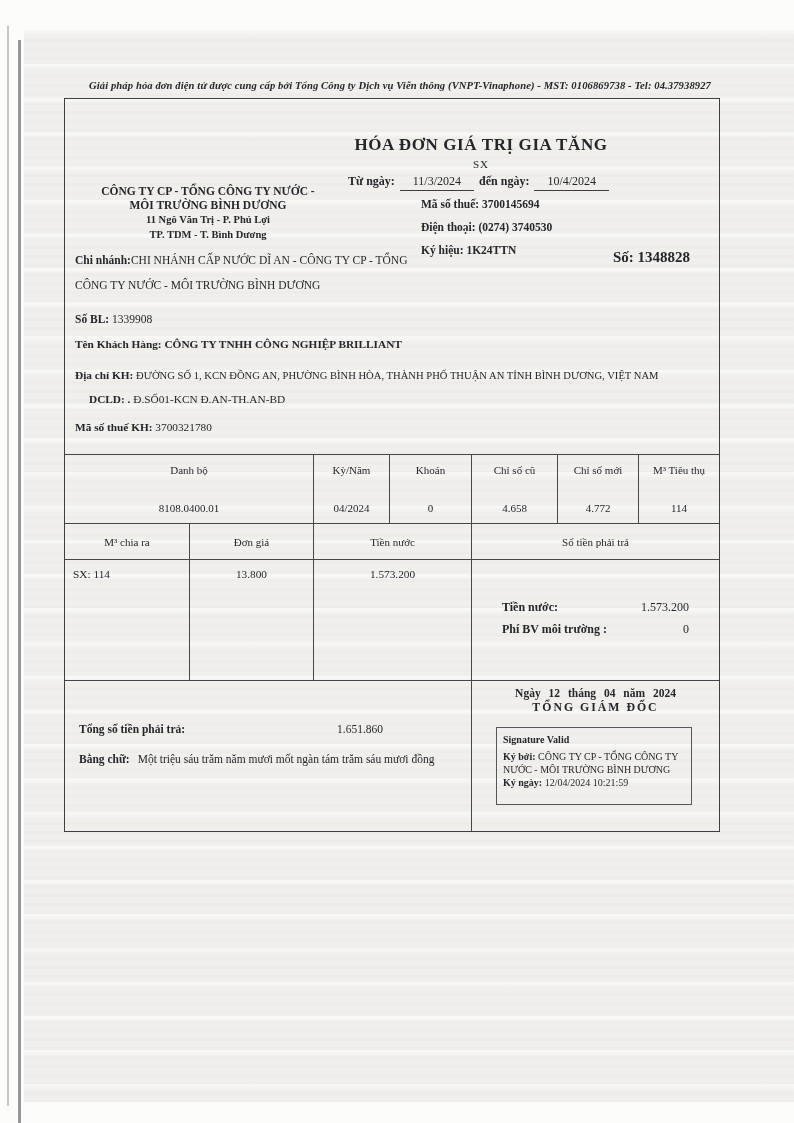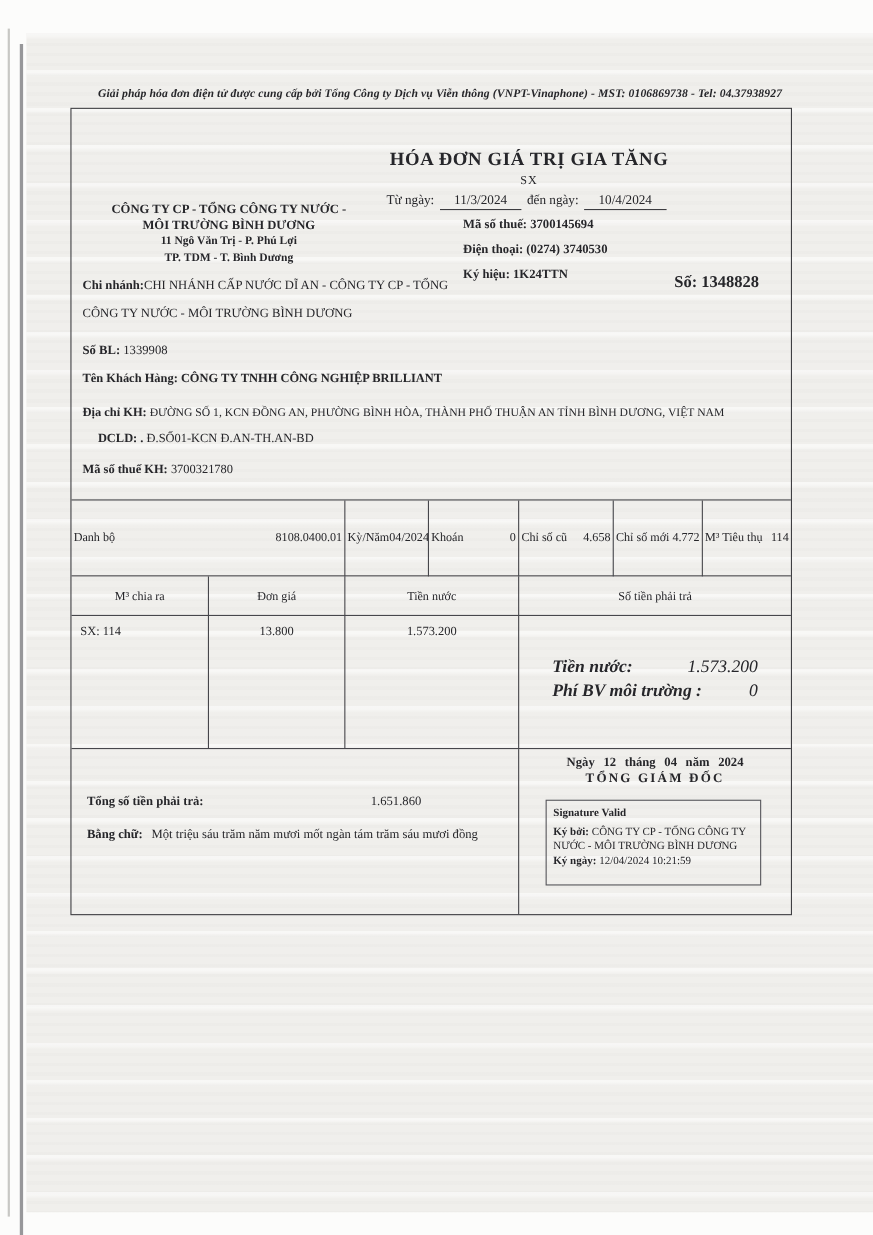--- a/index.html
+++ b/index.html
@@ -38,21 +38,21 @@
     position:absolute;left:64px;top:98px;width:654px;height:732px;
     border:1.6px solid #3f3f43;
     box-sizing:content-box;
   }
 
   
   .title-block{position:absolute;left:221px;top:36px;width:390px;text-align:center;}
   .title{font-size:17px;font-weight:bold;letter-spacing:.6px;}
   .subtitle{font-size:11px;margin-top:3px;letter-spacing:1px;}
   .date-range{font-size:12px;margin-top:4px;}
-  .date-range .lbl{font-weight:normal;}
+  .date-range .lbl{font-weight:bold;}
   .uline{display:inline-block;border-bottom:1.2px solid #3c3c40;padding:0 13px 1px 13px;margin:0 5px;}
 
   .seller-block{position:absolute;left:18px;top:86px;width:250px;text-align:center;}
   .seller-name{font-size:11.5px;font-weight:bold;line-height:13.5px;}
   .seller-addr{font-size:10.5px;font-weight:bold;line-height:13.5px;margin-top:1px;}
 
   .info-right{position:absolute;left:356px;top:99px;width:290px;font-size:11.5px;}
   .info-right .row{margin-bottom:11px;font-weight:bold;}
   .invoice-no{position:absolute;left:548px;top:150px;font-size:15px;font-weight:bold;}
 
@@ -70,21 +70,21 @@
   .line-mstkh{position:absolute;left:10px;top:322px;font-size:11.3px;}
   .line-mstkh .lbl{font-weight:bold;}
 
   
   .tbl1{
     position:absolute;left:0;top:355px;width:654px;height:69px;
     display:grid;grid-template-columns:248px 76px 82px 86px 81px 1fr;
     border-top:1.6px solid var(--ln);
     font-size:11px;
   }
-  .tbl1 .cell{display:flex;flex-direction:row;justify-content:space-between;
+  .tbl1 .cell{display:flex;flex-direction:column;justify-content:space-between;
     align-items:center;padding:9px 2px 10px 2px;box-sizing:border-box;}
   .tbl1 .cell + .cell{border-left:1.6px solid var(--ln);}
 
   .tbl2h{
     position:absolute;left:0;top:424px;width:654px;height:36px;
     display:grid;grid-template-columns:124px 124px 158px 1fr;
     border-top:1.6px solid var(--ln);
     font-size:11px;
     text-align:right;
   }
@@ -94,21 +94,21 @@
   .tbl2b{
     position:absolute;left:0;top:460px;width:654px;height:122px;
     display:grid;grid-template-columns:124px 124px 158px 1fr;
     border-top:1.6px solid var(--ln);border-bottom:1.6px solid var(--ln);
     font-size:11.3px;box-sizing:border-box;
   }
   .tbl2b .cell{box-sizing:border-box;padding-top:8px;}
   .tbl2b .cell + .cell{border-left:1.6px solid var(--ln);}
   .tbl2b .c1{padding-left:8px;}
   .tbl2b .c2,.tbl2b .c3{text-align:center;}
-  .summary{margin-top:28px;padding:0 30px 0 30px;font-size:16px;font-style:italic;}
+  .summary{margin-top:28px;padding:0 30px 0 30px;font-size:12px;}
   .summary .srow{display:flex;justify-content:space-between;line-height:22px;}
   .summary .slbl{font-weight:bold;}
 
   .bottomsec{
     position:absolute;left:0;top:582px;width:654px;height:150px;
     display:grid;grid-template-columns:406px 1fr;font-size:11.5px;
   }
   .bottomsec .bleft{position:relative;}
   .bottomsec .bright{border-left:1.6px solid var(--ln);position:relative;text-align:center;}
   .total-lbl{position:absolute;left:14px;top:42px;font-weight:bold;}

